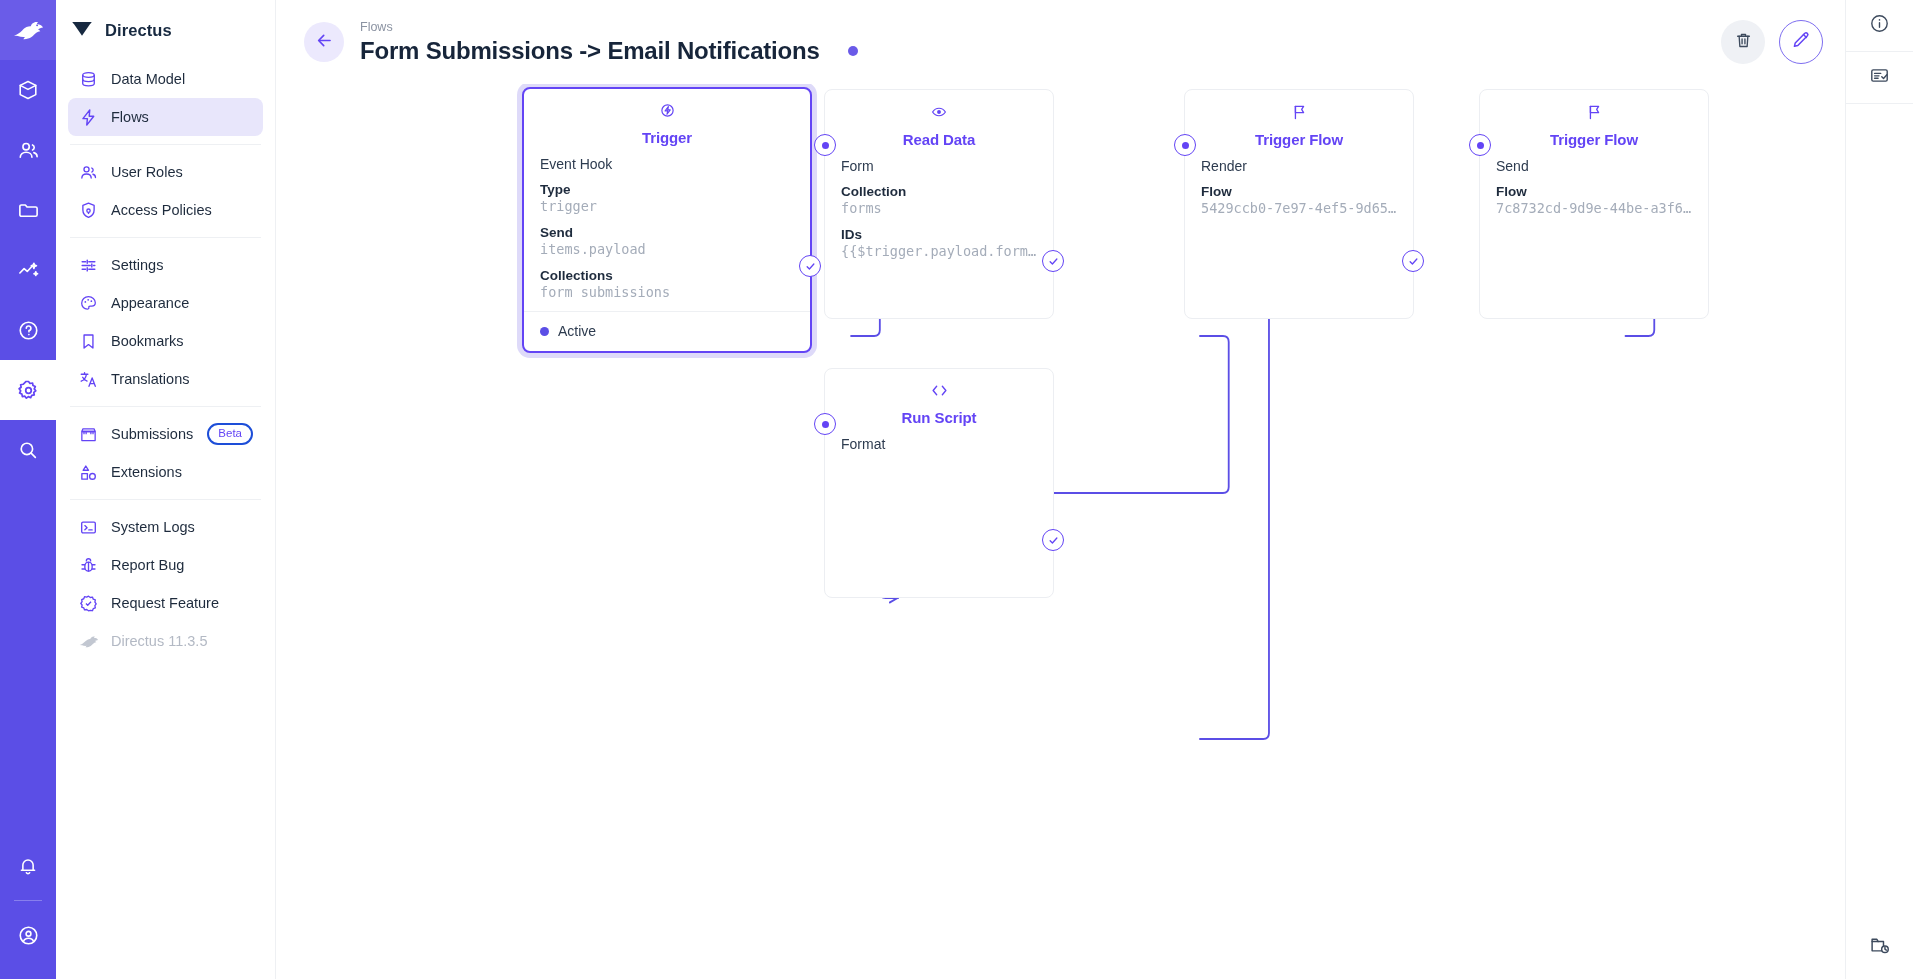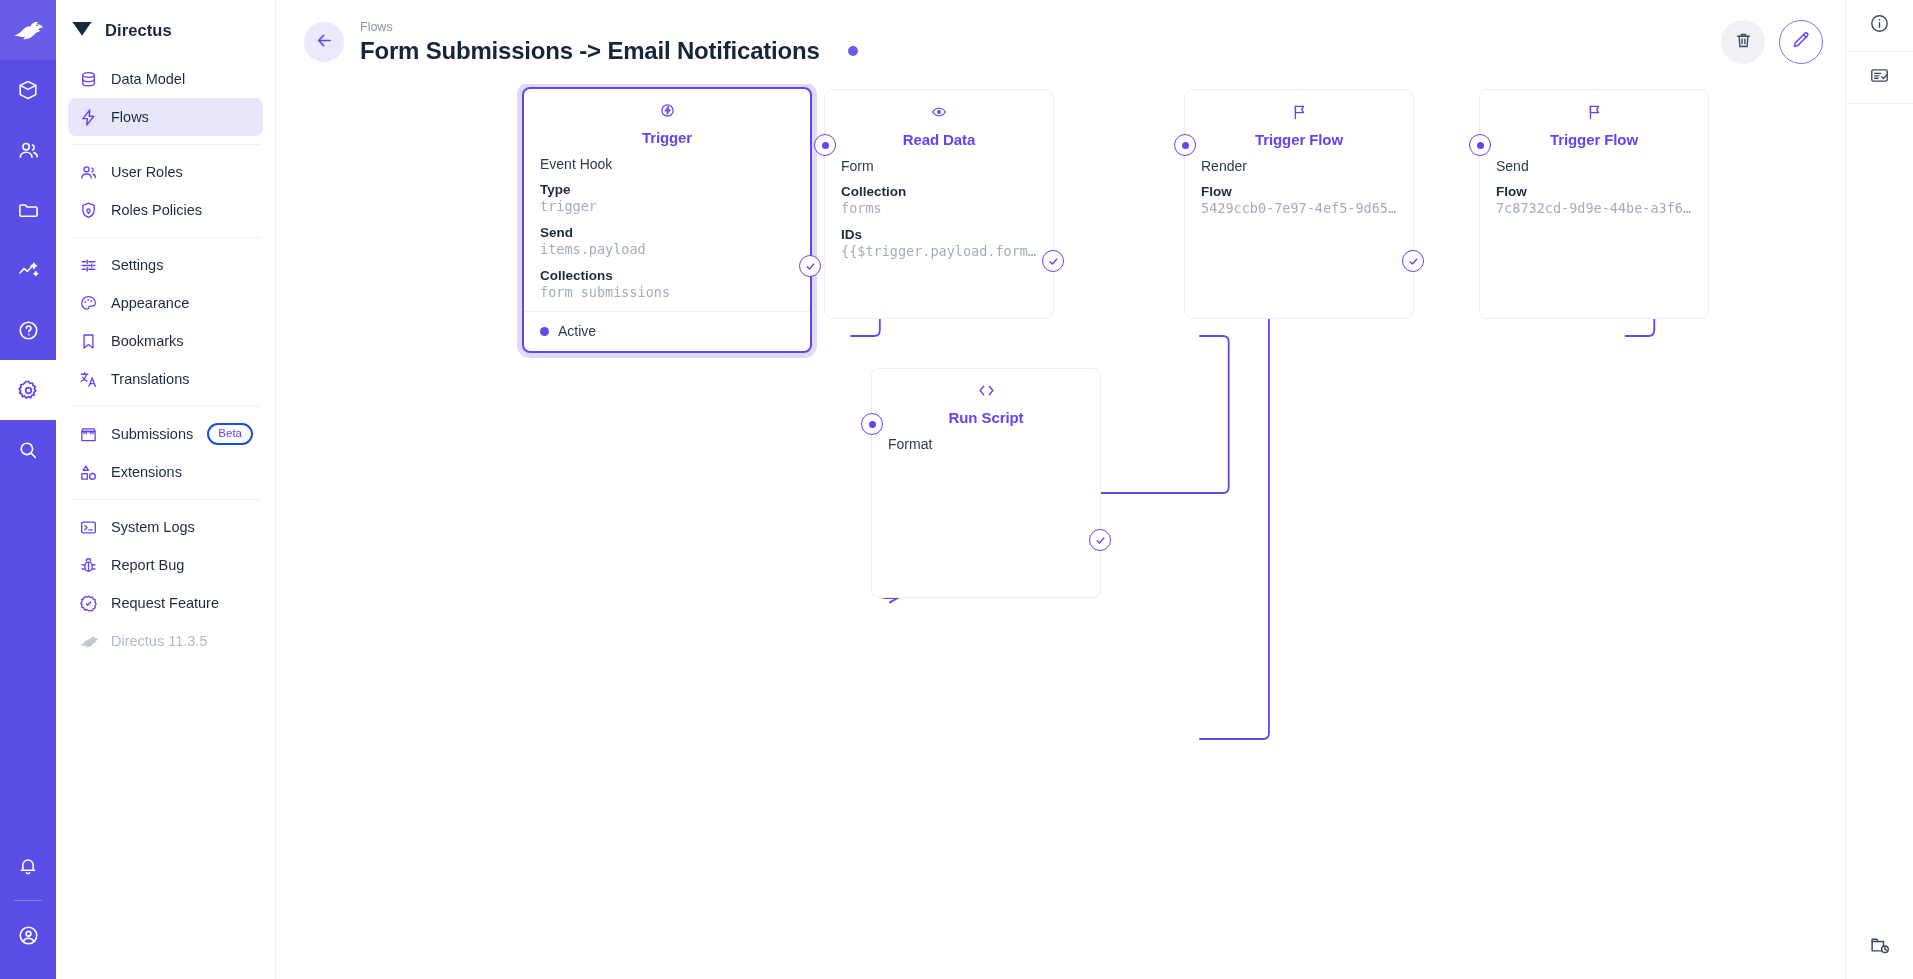--- a/index.html
+++ b/index.html
@@ -310,21 +310,21 @@
         <span class="lbl">User Roles</span>
       </div>
       <div class="nav-item">
         <span class="ico">
           <svg width="19" height="19" viewBox="0 0 24 24" fill="none" stroke="#6344f5" stroke-width="1.7" stroke-linejoin="round">
             <path d="M12 2.8 4.9 5.6v5.7c0 4.3 2.9 7.8 7.1 9.3 4.2-1.5 7.1-5 7.1-9.3V5.6z"></path>
             <circle cx="12" cy="12.2" r="2.1"></circle>
               <path d="M12 14.3v2.2"></path>
           </svg>
         </span>
-        <span class="lbl">Roles Policies</span>
+        <span class="lbl">Access Policies</span>
       </div>
     </div>
     <div class="nav-sep"></div>
 
     <div class="nav-list">
       <div class="nav-item">
         <span class="ico">
           <svg width="19" height="19" viewBox="0 0 24 24" fill="none" stroke="#6344f5" stroke-width="1.8" stroke-linecap="round">
             <path d="M4 7.2h4.4M12.4 7.2H20M4 12h10.2M18.2 12H20M4 16.8h4.4M12.4 16.8H20"></path>
             <path d="M10.4 5.2v4M16.2 10v4M10.4 14.8v4"></path>
@@ -538,21 +538,21 @@
         <div class="port" style="left:-11px; top:44px;">
           <span class="dot"></span>
         </div>
         <div class="port" style="right:-11px; top:160px;">
           <svg width="13" height="13" viewBox="0 0 24 24" fill="none" stroke="#6344f5" stroke-width="2.4" stroke-linecap="round" stroke-linejoin="round">
               <path d="M5.8 12.4 10 16.6l8.2-9.2"></path>
             </svg>
         </div>
       </div>
 
-      <div class="node" style="left:548px; top:284px; width:230px; height:230px;margin-left:47px;">
+      <div class="node" style="left:548px; top:284px; width:230px; height:230px;">
         <div class="node-inner">
           <div class="node-head">
             <span>
               <svg width="17" height="15" viewBox="0 0 24 20" fill="none" stroke="#6344f5" stroke-width="1.9" stroke-linecap="round" stroke-linejoin="round">
                 <path d="M8 4 3 10l5 6"></path>
                   <path d="M16 4l5 6-5 6"></path>
               </svg>
             </span>
             <span>Run Script</span>
           </div>

